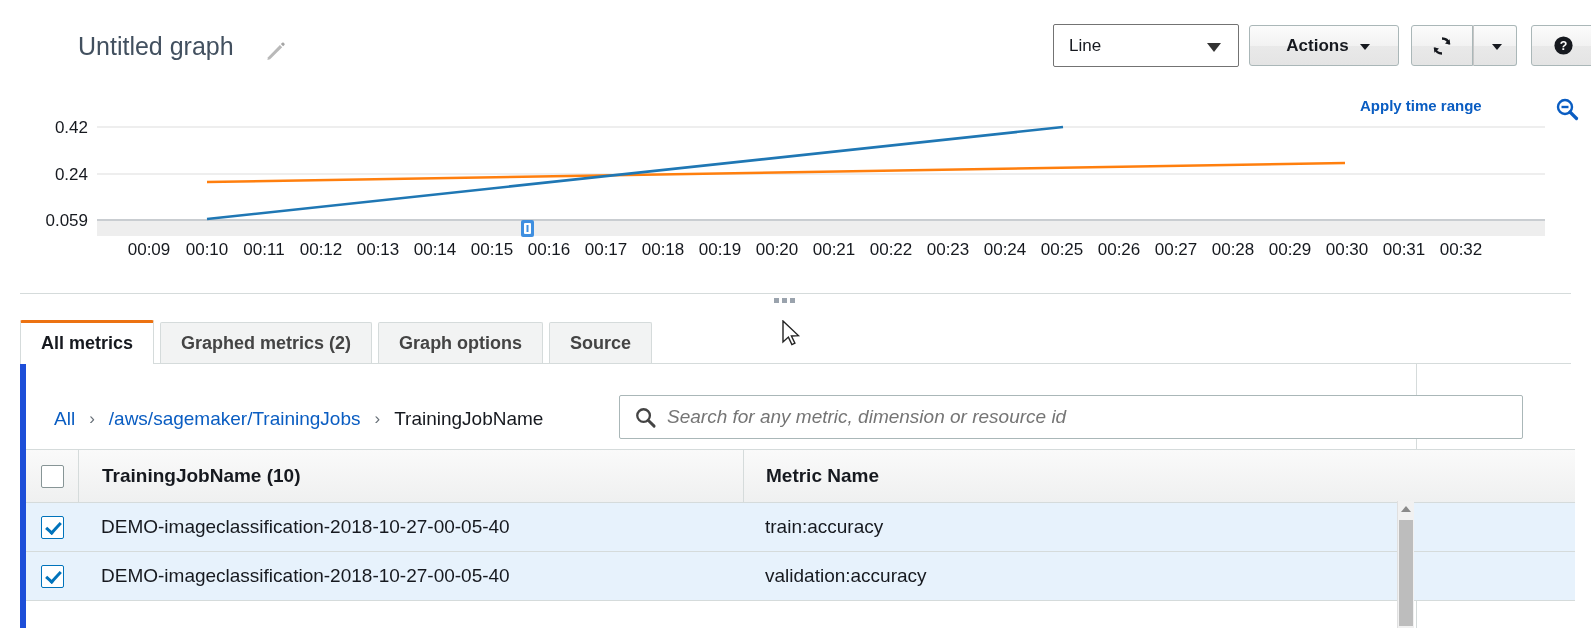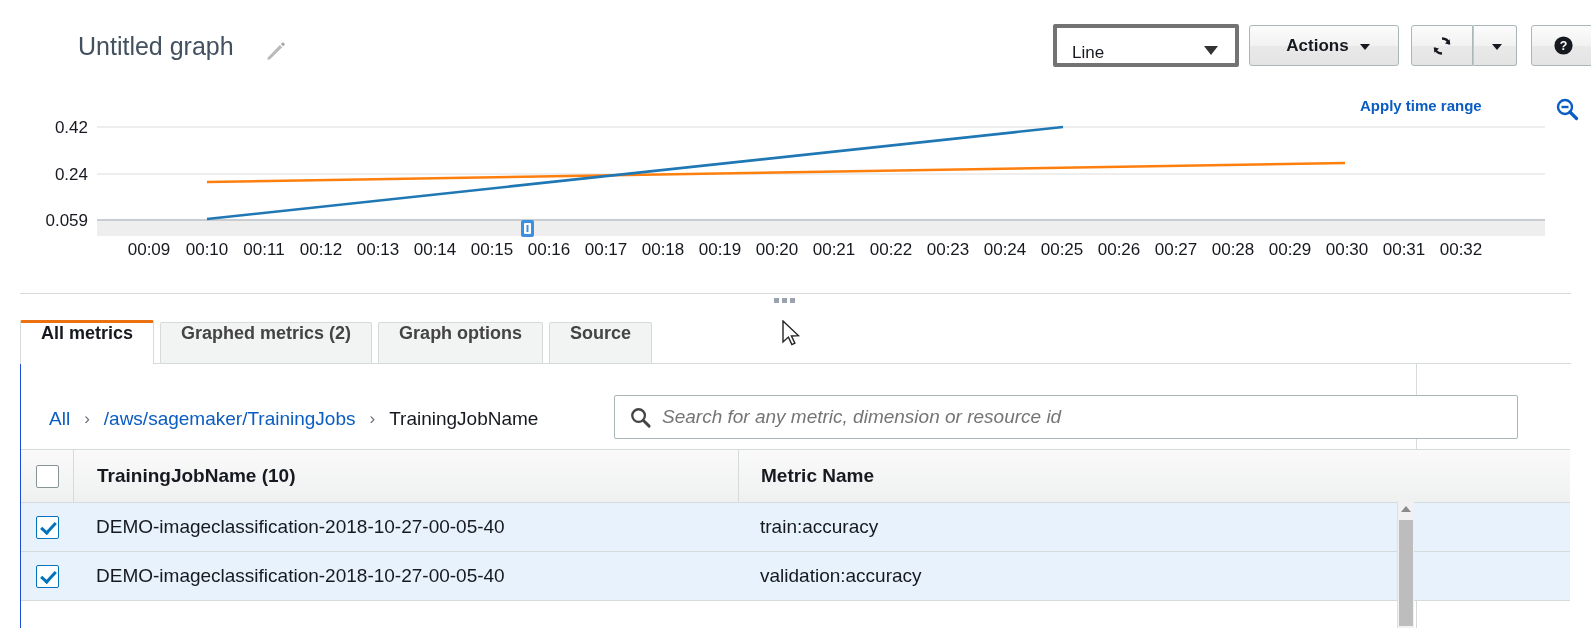--- a/index.html
+++ b/index.html
@@ -66,25 +66,25 @@
     border-right: 5px solid transparent;
     border-top: 6px solid #16191f;
     margin-left: 3px;
     margin-top: 2px;
   }
 
   .select-line {
     position: absolute;
     left: 1004px; top: 24px;
     width: 186px; height: 43px;
-    border: 4px solid #737373;
+    border: 1px solid #737373;
     border-radius: 2px;
     background: #fff;
     display: flex;
-    align-items: flex-end;
+    align-items: center;
     box-sizing: border-box;
     cursor: pointer;
   }
   .select-line .label {
     font-size: 17px;
     color: #16191f;
     margin-left: 15px;
   }
   .select-line .caret {
     position: absolute;
@@ -179,20 +179,21 @@
     position: absolute;
     left: 20px; top: 320px;
     display: flex;
     align-items: flex-end;
     height: 44px;
   }
   .tab {
     height: 42px;
     box-sizing: border-box;
     display: flex;
+    align-items: center;
     padding: 0 20px;
     font-size: 18px;
     font-weight: bold;
     color: #444;
     background: #f2f3f3;
     border: 1px solid #d5dbdb;
     border-bottom: none;
     border-radius: 2px 2px 0 0;
     margin-right: 6px;
     cursor: pointer;
@@ -213,21 +214,21 @@
     height: 1px;
     background: #d5dbdb;
   }
 
   .panel {
     position: absolute;
     left: 20px; top: 364px;
     width: 1397px;
     height: 264px;
     box-sizing: border-box;
-    border-left: 1px solid #1d4ed8;
+    border-left: 6px solid #1d4ed8;
     border-right: 1px solid #d5dbdb;
     background: #ffffff;
   }
 
   
   .crumb-row {
     position: absolute;
     left: 0; top: 27px;
     width: 1549px;
     height: 55px;

